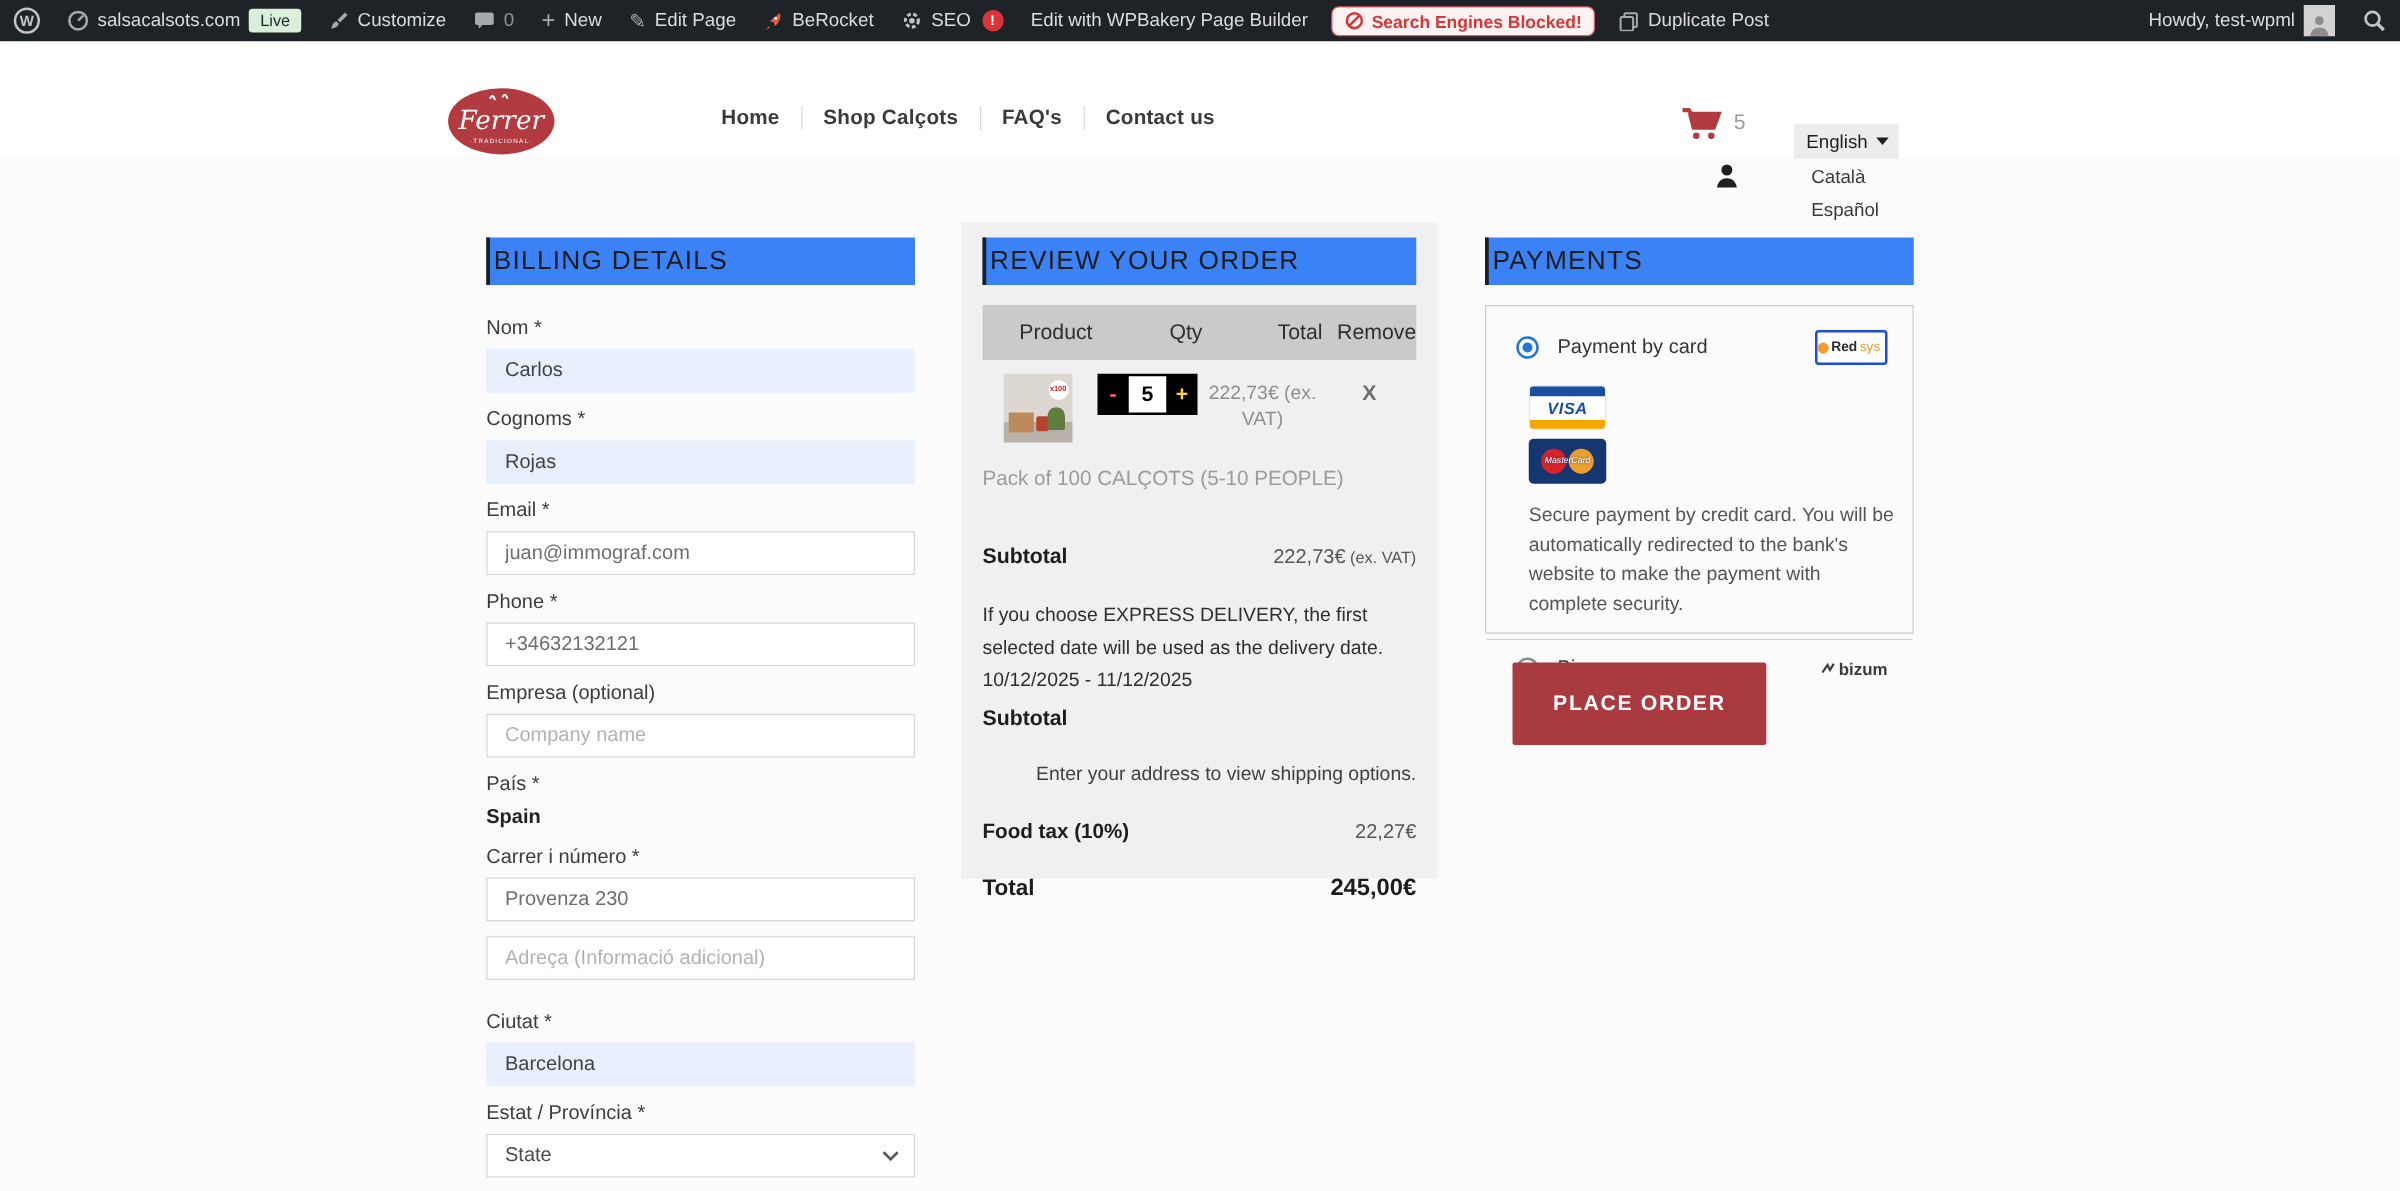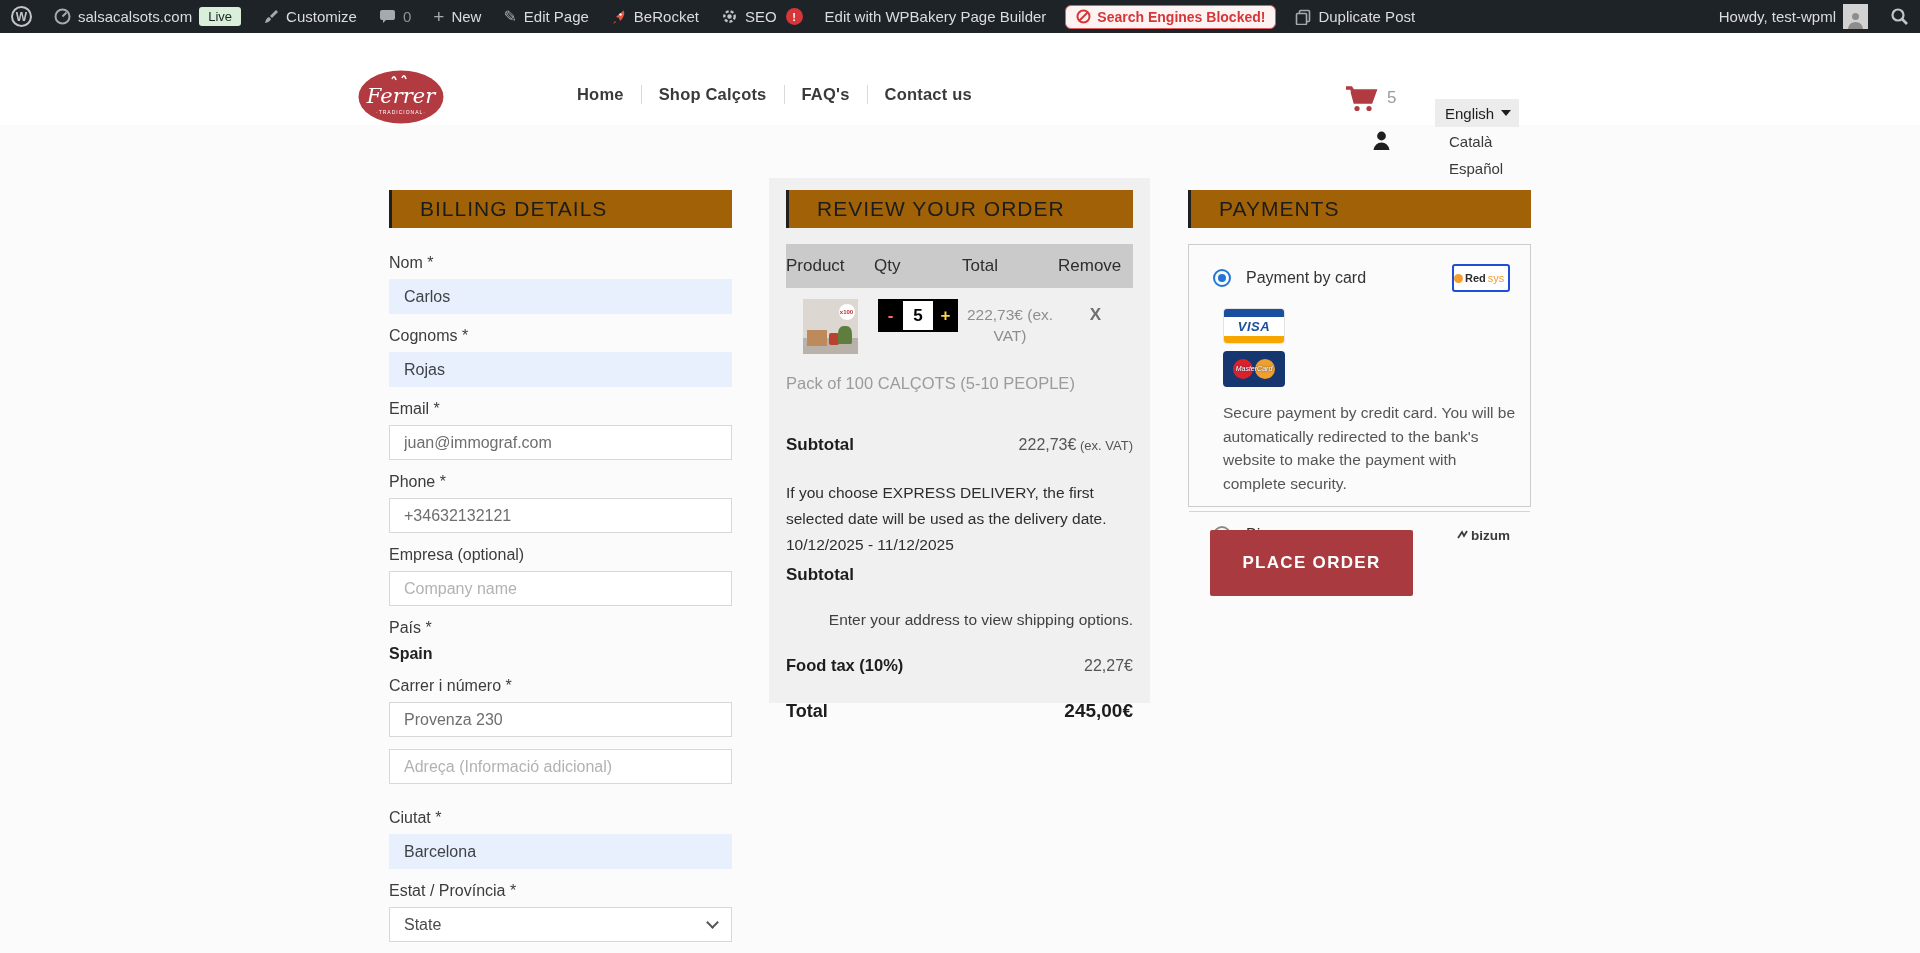--- a/index.html
+++ b/index.html
@@ -30,42 +30,42 @@
   .nav-sep { width:1px; height:19px; background:#d9d9d9; }
   #cart-group { position:absolute; left:1345px; top:86px; display:flex; align-items:flex-start; gap:9px; cursor:pointer; }
   #cart-count { color:#9c9c9c; font-size:17px; margin-top:2px; }
   #lang-box { position:absolute; left:1435px; top:99px; width:84px; height:28px; background:#ececec;
     display:flex; align-items:center; justify-content:space-between; padding:0 8px 0 10px; cursor:pointer; }
   #lang-box span { font-size:15px; color:#1f1f1f; }
   .caret-down { width:0; height:0; border-left:5px solid transparent; border-right:5px solid transparent; border-top:6px solid #1f1f1f; }
   .lang-opt { position:absolute; left:1449px; font-size:15px; color:#3a3a3a; cursor:pointer; }
 
   
-  .sec-h { height:38px; background:#a16207; border-left:3px solid #1f1f1f; display:flex; align-items:center;
-    padding-left:28px; font-size:21px; color:#1c1c1c; letter-spacing:1px; }
+  .sec-h { height:38px; background:#3b82f6; border-left:3px solid #1f1f1f; display:flex; align-items:center;
+    padding-left:3px; font-size:21px; color:#1c1c1c; letter-spacing:1px; }
 
   
   #billing { position:absolute; left:389px; top:190px; width:343px; }
   .f-label { font-size:16px; color:#3c3c3c; margin-bottom:7px; line-height:19px; }
   .f-input { width:343px; height:35px; border:1px solid #d8d8d8; background:#fff; padding:0 14px;
     font-size:16px; color:#6e6e6e; font-family:"Liberation Sans",sans-serif; outline:none; }
   .f-input.blue { background:#e8f0fe; border-color:#e8f0fe; color:#3f4347; }
   .f-input::placeholder { color:#b2b2b2; }
   .field { margin-bottom:12px; }
   .sel-box { width:343px; height:35px; border:1px solid #d8d8d8; background:#fff; display:flex;
     align-items:center; justify-content:space-between; padding:0 14px; font-size:16px; color:#4b4b4b; cursor:pointer; }
   .chev { width:9px; height:9px; border-right:2px solid #555; border-bottom:2px solid #555;
     transform:rotate(45deg); margin-top:-5px; }
 
   
   #order-panel { position:absolute; left:769px; top:178px; width:381px; height:525px;
     background:#f0f0f0; padding:12px 17px 0 17px; }
   .ord-grid { display:grid; grid-template-columns:88px 88px 96px 75px; }
   #ord-head { margin-top:16px; height:44px; background:#cacaca; align-items:center; }
-  #ord-head div { text-align:left; font-size:17px; color:#2e2e2e; }
+  #ord-head div { text-align:right; font-size:17px; color:#2e2e2e; }
   #ord-row { margin-top:11px; align-items:start; }
   .cellc { display:flex; justify-content:center; }
   .thumb { width:55px; height:55px; position:relative; background:linear-gradient(#dcd7d1 0 70%, #b9b2aa 70% 100%); overflow:hidden; cursor:default; }
   .thumb .box { position:absolute; left:4px; bottom:8px; width:20px; height:16px; background:#bd8a5c; }
   .thumb .green { position:absolute; right:6px; bottom:10px; width:14px; height:18px; background:#5f7d3c; border-radius:40% 40% 10% 10%; }
   .thumb .jar { position:absolute; left:26px; bottom:9px; width:10px; height:12px; background:#b9412f; border-radius:2px; }
   .thumb .badge { position:absolute; right:3px; top:5px; width:16px; height:16px; border-radius:50%; background:#fff;
     color:#c02b2b; font-size:6px; font-weight:bold; display:flex; align-items:center; justify-content:center; }
   .stepper { width:80px; height:33px; background:#000; display:flex; align-items:center; }
   .step-btn { width:25px; text-align:center; font-size:17px; font-weight:bold; cursor:pointer; }

